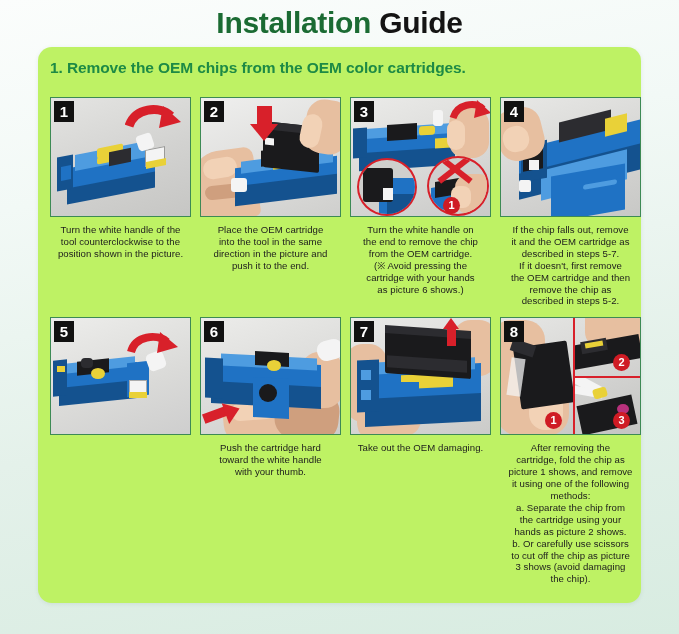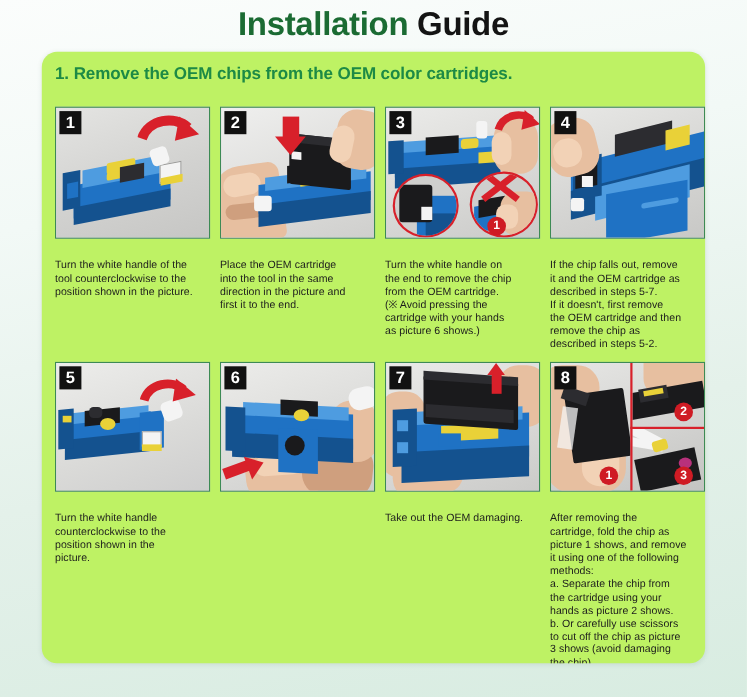--- a/index.html
+++ b/index.html
@@ -71,26 +71,27 @@
     background: #111;
     color: #fff;
     font-size: 15px;
     font-weight: bold;
     line-height: 21px;
     text-align: center;
     z-index: 8;
   }
 
   .caption {
-    margin-top: 19px;
+    margin-top: 7px;
     font-size: 9.6px;
     line-height: 11.9px;
     color: #1c1c1c;
     letter-spacing: 0.05px;
     white-space: pre-line;
+    text-align: center;
   }
 
   
   .scene { position: absolute; inset: 0; }
   .bg-room { position: absolute; inset: 0; background: linear-gradient(160deg,#e4e4e2 0%, #d2d2d0 55%, #c6c6c4 100%); }
   .blue { position: absolute; background: #1f72c4; }
   .blue-d { position: absolute; background: #14528f; }
   .blue-l { position: absolute; background: #4e9ce0; }
   .yellow { position: absolute; background: #e9d138; }
   .black { position: absolute; background: #1a1a1c; }
@@ -206,21 +207,21 @@
               <div>
                 <div class="red-stem" style="left:56px;top:8px;width:15px;height:20px;"></div>
                 <div class="red-head" style="left:49px;top:26px;border-left:14px solid transparent;border-right:14px solid transparent;border-top:17px solid #d8202a;"></div>
               </div>
             </div>
             <div class="badge">2</div>
           </div>
           <div class="caption">Place the OEM cartridge
 into the tool in the same
 direction in the picture and
-first it to the end.</div>
+push it to the end.</div>
         </div>
 
         <div class="cell">
           <div class="imgbox">
             <div class="scene">
               <div class="bg-room" style="background:linear-gradient(160deg,#ebebe9 0%,#d8d8d6 60%,#cacac8 100%);"></div>
 
               <div class="blue" style="left:8px;top:34px;width:96px;height:26px;transform:skewY(-4deg);"></div>
               <div class="blue-d" style="left:8px;top:52px;width:96px;height:18px;transform:skewY(-4deg);"></div>
               <div class="blue-l" style="left:14px;top:28px;width:88px;height:10px;transform:skewY(-4deg);"></div>
@@ -317,24 +318,20 @@
               <div class="blue-d" style="left:2px;top:42px;width:14px;height:36px;transform:skewY(-6deg);"></div>
               <div class="yellow" style="left:6px;top:48px;width:8px;height:6px;"></div>
               <div class="white" style="left:96px;top:34px;width:18px;height:18px;border-radius:5px;transform:rotate(-20deg);"></div>
               <svg class="arc-arrow" style="left:76px;top:14px;" width="54" height="30" viewBox="0 0 54 30">
                 <path d="M4 20 C8 4, 30 1, 40 10" stroke="#d8202a" stroke-width="8" fill="none"></path>
                 <polygon points="33,0 51,15 30,21" fill="#d8202a"></polygon>
               </svg>
             </div>
             <div class="badge">5</div>
           </div>
-          <div class="caption">Turn the white handle
-counterclockwise to the
-position shown in the
-picture.</div>
         </div>
 
         <div class="cell">
           <div class="imgbox">
             <div class="scene">
               <div class="bg-room" style="background:linear-gradient(160deg,#ececea 0%,#dadad8 60%,#cdcdcb 100%);"></div>
 
               <div class="skin" style="left:22px;top:70px;width:70px;height:56px;border-radius:22px;transform:rotate(-6deg);"></div>
               <div class="skin-d" style="left:74px;top:72px;width:64px;height:50px;border-radius:20px;transform:rotate(6deg);"></div>
               <div class="skin-l" style="left:30px;top:84px;width:44px;height:18px;border-radius:9px;transform:rotate(-4deg);"></div>
@@ -350,20 +347,23 @@
               <div class="black" style="left:58px;top:66px;width:18px;height:18px;border-radius:50%;"></div>
               <div class="white" style="left:116px;top:22px;width:26px;height:20px;border-radius:9px;transform:rotate(-14deg);"></div>
 
               <div>
                 <div class="red-stem" style="left:2px;top:92px;width:24px;height:10px;transform:rotate(-20deg);"></div>
                 <div class="red-head" style="left:24px;top:82px;border-top:11px solid transparent;border-bottom:11px solid transparent;border-left:15px solid #d8202a;transform:rotate(-20deg);"></div>
               </div>
             </div>
             <div class="badge">6</div>
           </div>
+          <div class="caption">Push the cartridge hard
+toward the white handle
+with your thumb.</div>
         </div>
 
         <div class="cell">
           <div class="imgbox">
             <div class="scene">
               <div class="bg-room" style="background:linear-gradient(160deg,#eaeae8 0%,#d8d8d6 60%,#cbcbc9 100%);"></div>
 
               <div class="skin" style="left:-6px;top:26px;width:42px;height:78px;border-radius:18px;"></div>
               <div class="skin" style="left:6px;top:86px;width:64px;height:34px;border-radius:16px;transform:rotate(-8deg);"></div>
               <div class="skin" style="left:102px;top:2px;width:44px;height:56px;border-radius:18px;"></div>

